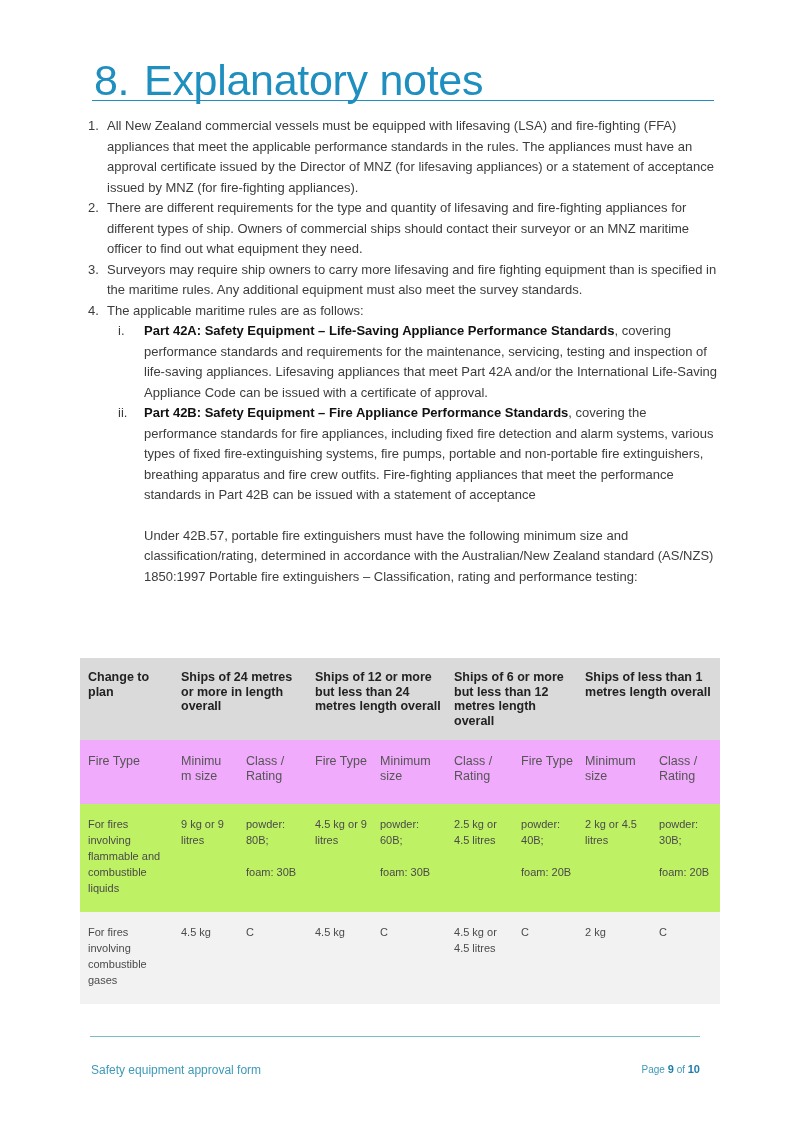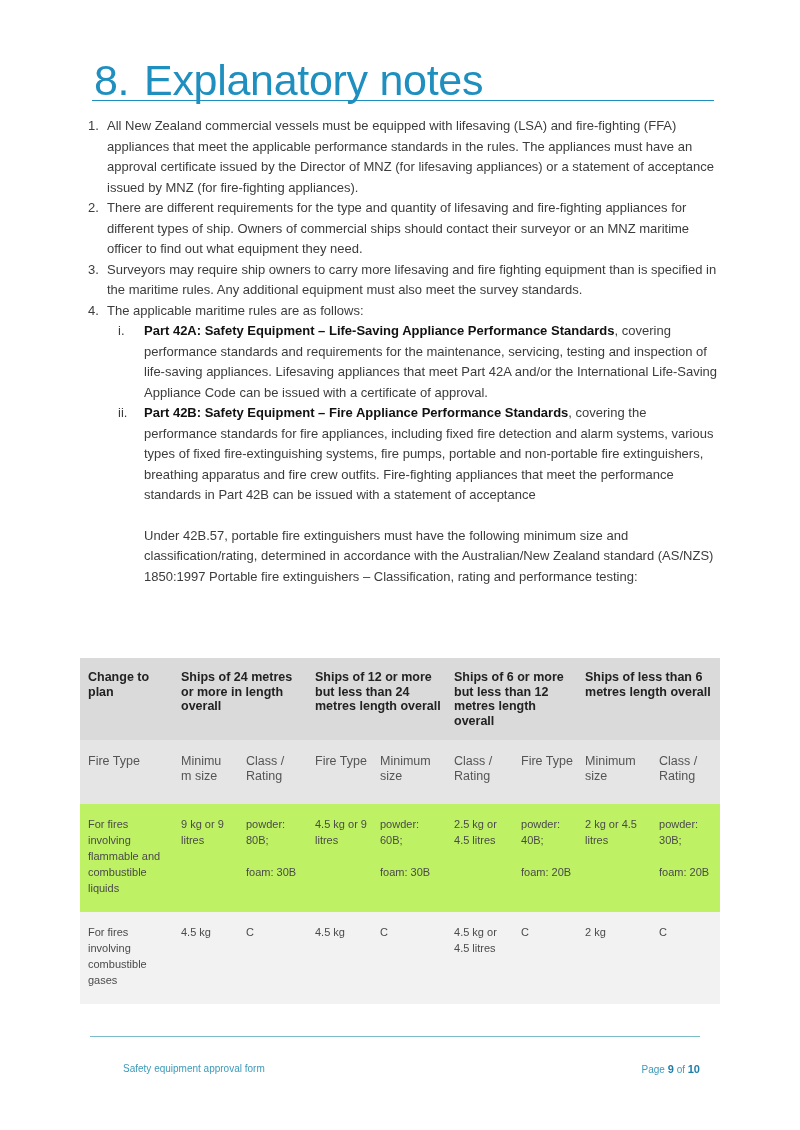--- a/index.html
+++ b/index.html
@@ -15,27 +15,27 @@
   .sub { display: flex; margin-top: 0; }
   .sub .n { width: 56px; flex: 0 0 56px; text-align: left; padding-left: 30px; box-sizing: border-box; }
   .sub .t { flex: 1; }
   .sub .t b { color: #111; font-weight: bold; }
   .para { margin-left: 56px; margin-top: 20px; }
 
   table.ext { position: absolute; left: 80px; top: 658px; width: 640px; border-collapse: collapse; font-size: 11px; color: #4a4a4a; table-layout: fixed; }
   table.ext td, table.ext th { vertical-align: top; text-align: left; padding: 0 4px 0 8px; }
   table.ext tr.head { background: #dadada; }
   table.ext tr.head th { font-weight: bold; color: #222; font-size: 12.5px; line-height: 14.5px; padding-top: 12px; padding-bottom: 12px; height: 56px; }
-  table.ext tr.sub-head td { background: #e5e5e5; font-size: 12.5px; line-height: 15px; color: #555; padding-top: 14px; padding-bottom: 20px; }
+  table.ext tr.sub-head td { background: #f0abfc; font-size: 12.5px; line-height: 15px; color: #555; padding-top: 14px; padding-bottom: 20px; }
   table.ext tr.row td { line-height: 16px; padding-top: 12px; padding-bottom: 16px; }
   table.ext tr.row.shade td { background: #f2f2f2; }
   table.ext tr.row.white td { background: #bef264; }
 
   .footer-rule { position: absolute; left: 90px; top: 1036px; width: 610px; border-top: 1px solid #7cbcc8; }
-  .footer-left { position: absolute; left: 91px; top: 1063px; font-size: 10px; color: #3d9ab8; margin-left: 32px; }
+  .footer-left { position: absolute; left: 91px; top: 1063px; font-size: 12px; color: #3d9ab8; }
   .footer-right { position: absolute; right: 100px; top: 1063px; font-size: 10px; color: #3d9ab8; padding-left: 36px; }
   .footer-right b { color: #1f7ea8; font-size: 11px; }
 </style>
 </head>
 <body>
 
 <div class="page-title"><span class="num">8.</span><span>Explanatory notes</span></div>
 <div class="title-rule"></div>
 
 <div class="notes">
@@ -77,21 +77,21 @@
       <col style="width:64px">
       <col style="width:74px">
       <col style="width:69px">
   </colgroup>
   <tbody>
       <tr class="head">
     <th>Change to plan</th>
     <th colspan="2">Ships of 24 metres or more in length overall</th>
     <th colspan="2">Ships of 12 or more but less than 24 metres length overall</th>
     <th colspan="2">Ships of 6 or more but less than 12 metres length overall</th>
-    <th colspan="2">Ships of less than 6 metres length overall</th>
+    <th colspan="2">Ships of less than 1 metres length overall</th>
   </tr>
   <tr class="sub-head">
     <td>Fire Type</td>
     <td>Minimu m size</td>
     <td>Class / Rating</td>
     <td>Fire Type</td>
     <td>Minimum size</td>
     <td>Class / Rating</td>
     <td>Fire Type</td>
     <td>Minimum size</td>

